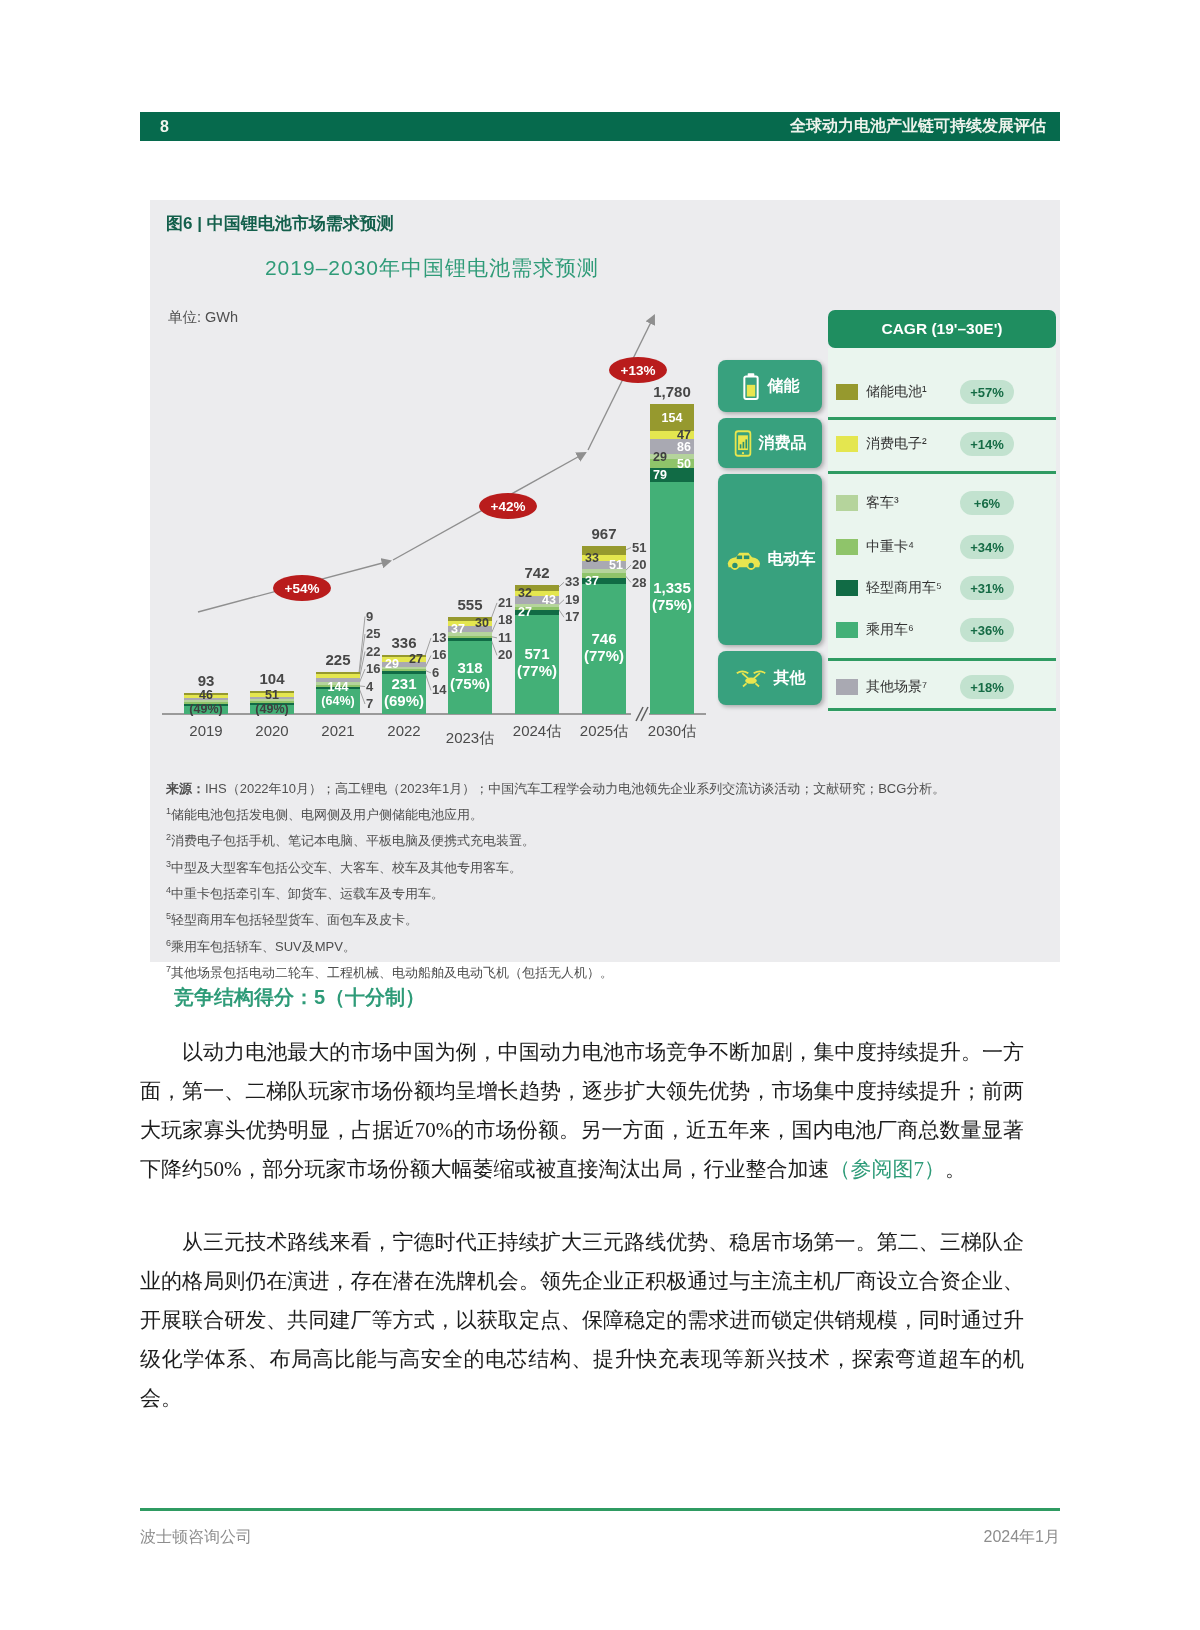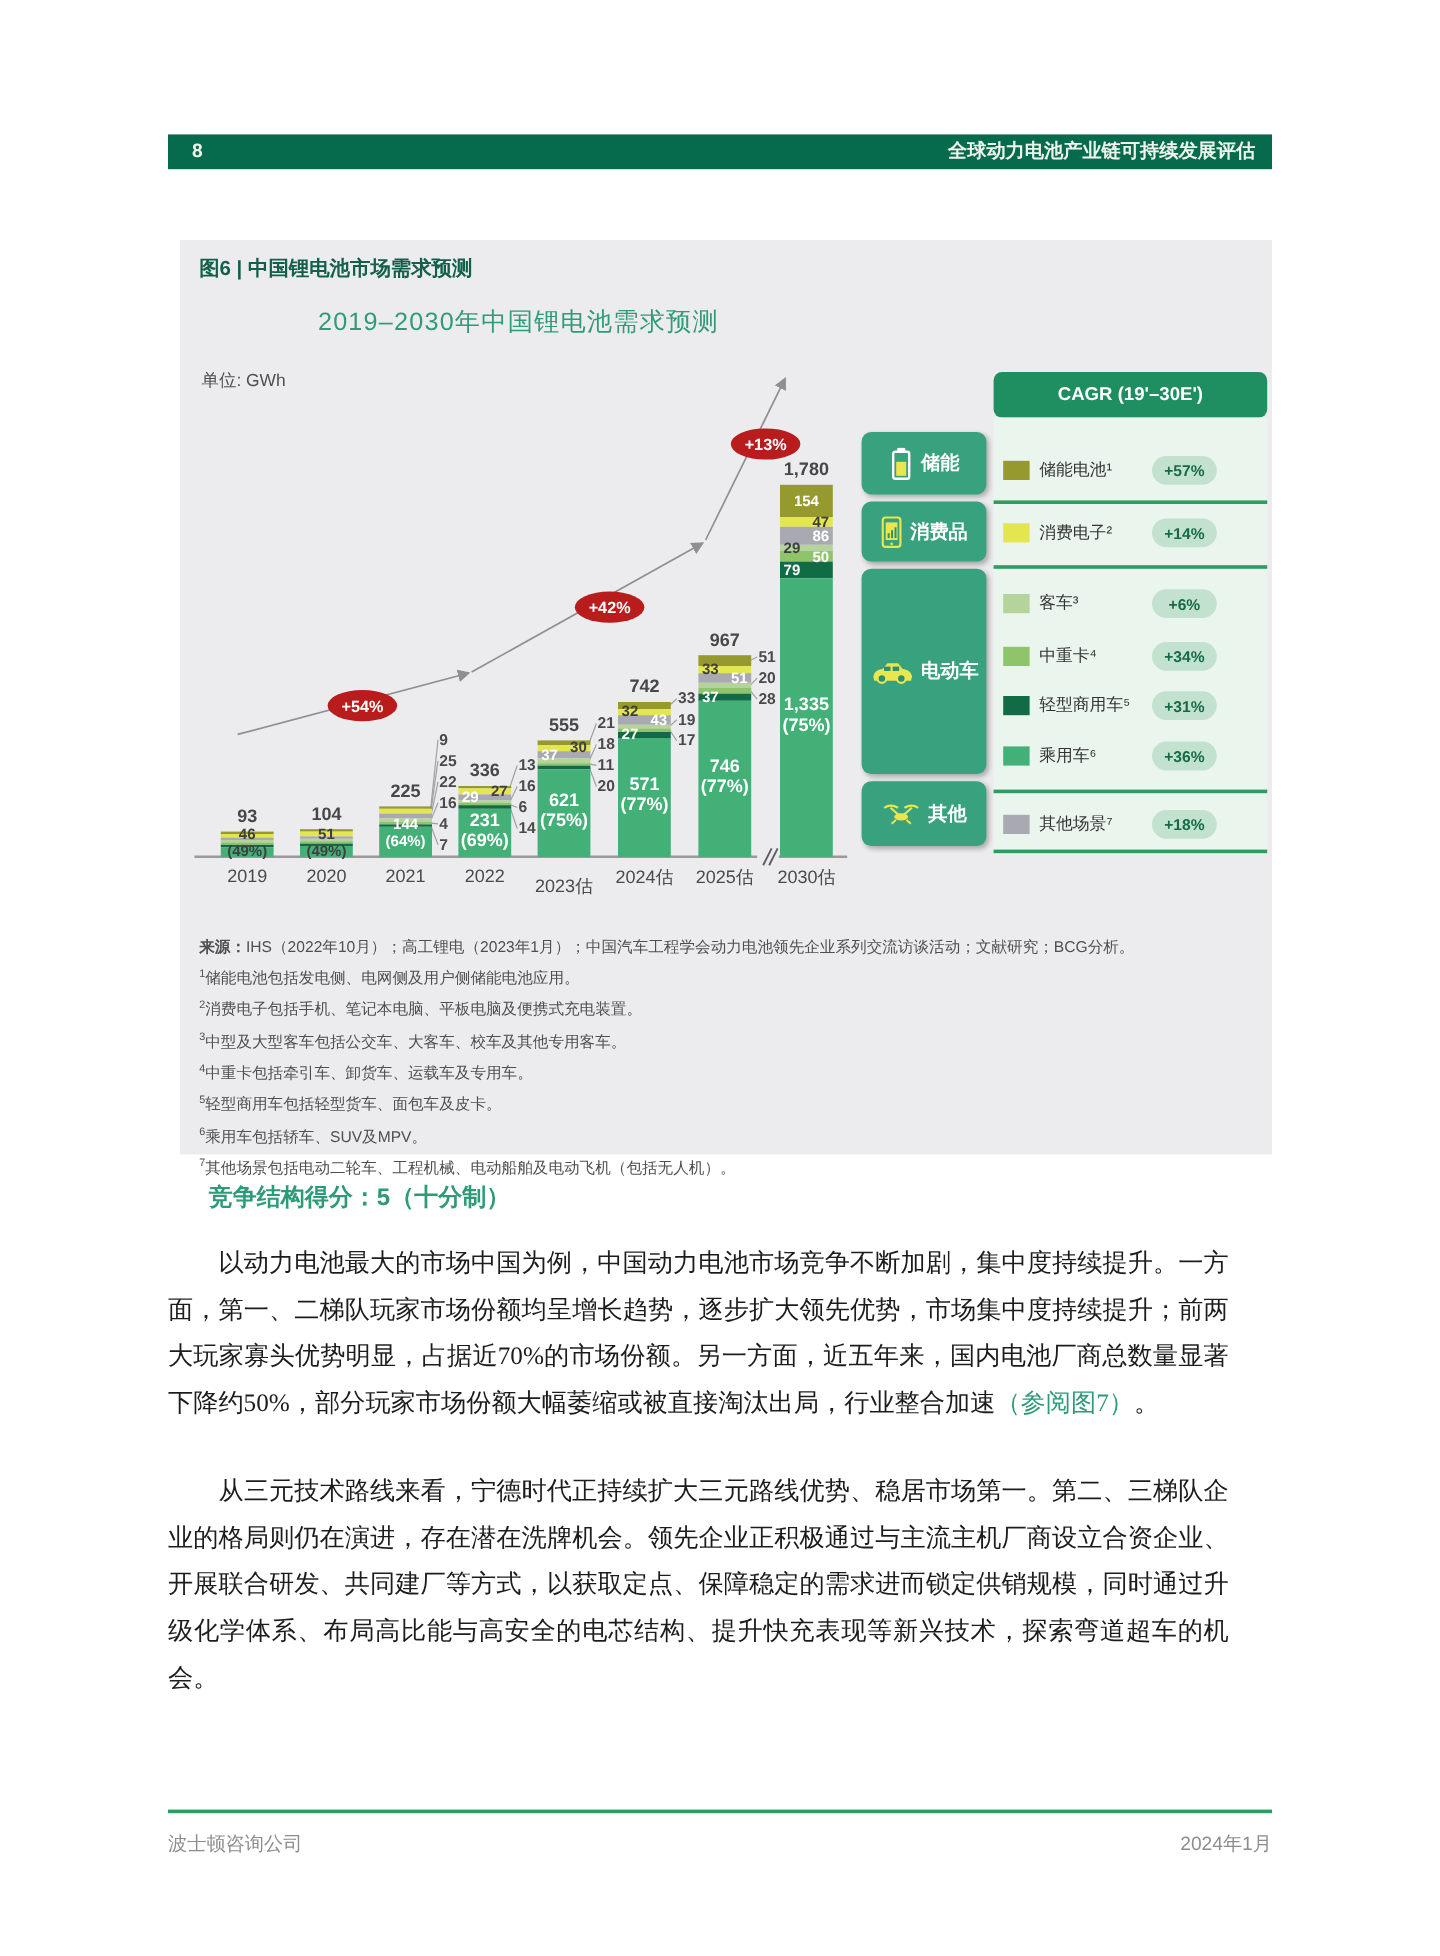--- a/index.html
+++ b/index.html
@@ -192,21 +192,21 @@
           <div class="seg" style="height: 5.22px; background: rgb(228, 230, 79);"></div>
           <div class="seg" style="height: 6.438px; background: rgb(169, 169, 178);"></div>
           <div class="seg" style="height: 3.132px; background: rgb(181, 212, 156);"></div>
           <div class="seg" style="height: 2px; background: rgb(143, 196, 106);"></div>
           <div class="seg" style="height: 3.48px; background: rgb(17, 107, 69);"></div>
           <div class="seg" style="height: 72.906px; background: rgb(67, 176, 119);"></div>
         </div>
         <div class="total-label" style="left: 278px; top: 396.17px;">555</div>
         <div class="axis-label" style="left: 278px; top: 529px;">2023估</div>
         <div class="pass-label" style="left: 298px; width: 44px; top: 459.547px; font-size: 15px; color: rgb(255, 255, 255);">
-          <div>621</div>
+          <div>318</div>
           <div>(75%)</div>
         </div>
         <div class="in-label" style="left: 298px; width: 44px; top: 421.263px; text-align: left; padding: 0px 3px; color: rgb(255, 255, 255);">37</div>
         <div class="in-label" style="left: 298px; width: 44px; top: 415.434px; text-align: right; padding: 0px 3px; color: rgb(63, 63, 63);">30</div>
         <div class="callout-label" style="left: 348px; top: 393.882px;">21</div>
         <div class="callout-label" style="left: 348px; top: 411.382px;">18</div>
         <div class="callout-label" style="left: 348px; top: 428.882px;">11</div>
         <div class="callout-label" style="left: 348px; top: 446.382px;">20</div>
         <div class="bar" style="left: 365px; top: 384.892px; width: 44px; height: 129.108px;">
           <div class="seg" style="height: 5.742px; background: rgb(150, 153, 46);"></div>

